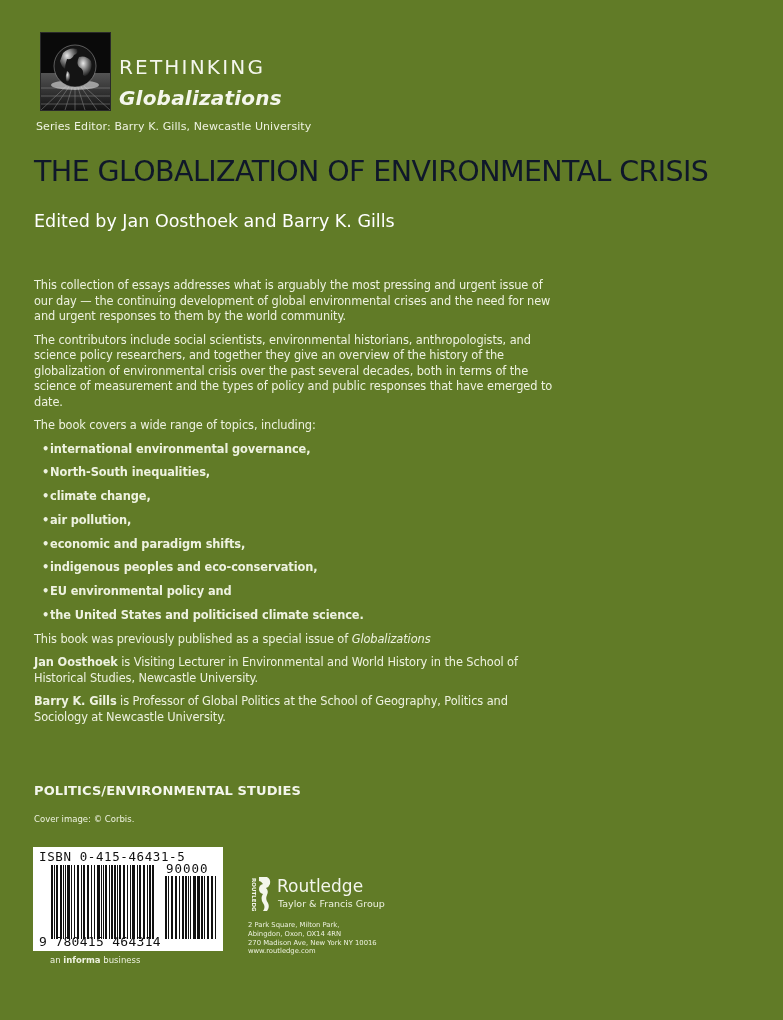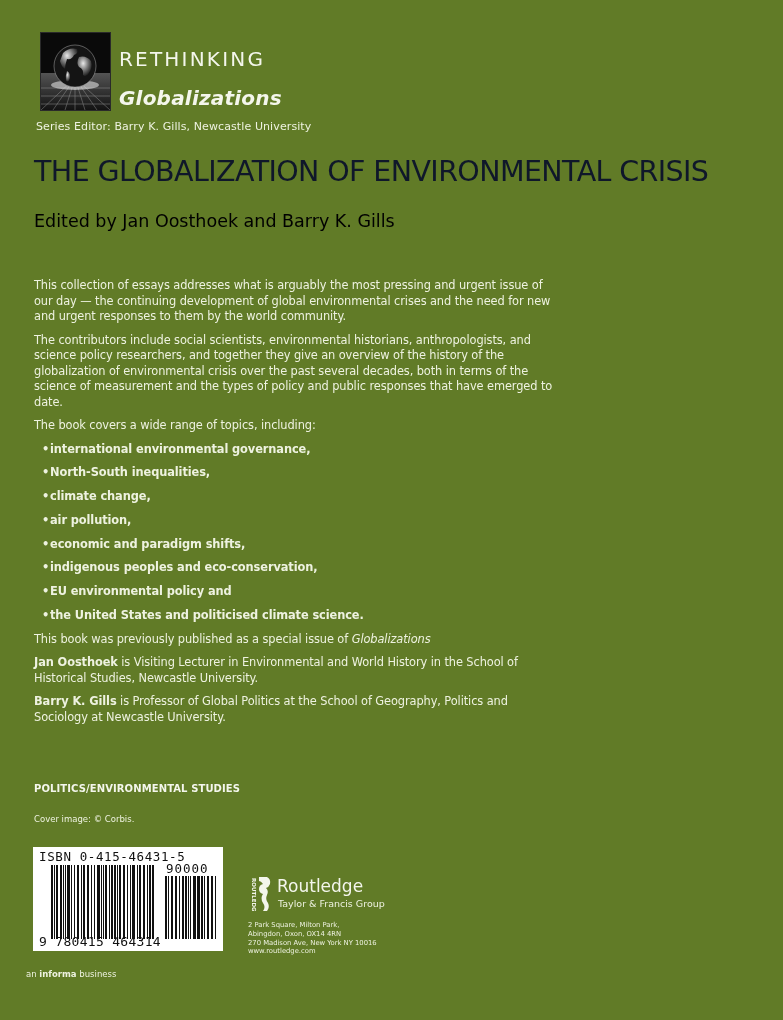--- a/index.html
+++ b/index.html
@@ -9,65 +9,65 @@
     color: #f2f4e6;
     font-family: "DejaVu Sans", sans-serif;
     position: relative;
   }
   .abs { position: absolute; }
   .logo-box {
     left: 40px; top: 32px; width: 69px; height: 77px;
     background: #0b0b0b; border: 1px solid #2a2a2a; overflow: hidden;
   }
   .series-name {
-    left: 119px; top: 48px; font-size: 20px; letter-spacing: 2.2px;
+    left: 119px; top: 56px; font-size: 20px; letter-spacing: 2.2px;
     color: #f4f6ec; font-weight: normal; line-height: 22px;
   }
   .series-sub {
     left: 119px; top: 86px; font-size: 20px; font-weight: bold; font-style: italic;
     color: #f4f6ec; line-height: 24px; letter-spacing: 0.2px;
   }
   .series-editor {
     left: 36px; top: 120px; font-size: 11px; color: #eef2e0; letter-spacing: 0.1px;
   }
   .book-title {
     left: 34px; top: 155px; font-size: 28.5px; color: #0f172a; letter-spacing: -0.6px;
     font-weight: normal; white-space: nowrap;
   }
   .editors {
-    left: 34px; top: 211px; font-size: 17.5px; color: #000000; white-space: nowrap;
+    left: 34px; top: 211px; font-size: 17.5px; color: #ffffff; white-space: nowrap;
   }
   .body-text {
     left: 34px; top: 278px; width: 530px; font-size: 11.4px; line-height: 15.5px;
     color: #eef2e0; letter-spacing: -0.1px;
   }
   .body-text p { margin: 0 0 8px 0; }
   .body-text ul { list-style: none; margin: 8px; padding: 0; font-weight: bold; }
   .body-text li { margin: 0 0 8.3px 0; }
   .body-text li .bullet { display: inline-block; width: 8px; }
   .body-text b { font-weight: bold; }
   .body-text i { font-style: italic; }
   .subject {
-    left: 34px; top: 783px; font-size: 10px; font-weight: bold; letter-spacing: 0.1px; color: #f4f6ec;
+    left: 34px; top: 783px; font-size: 13px; font-weight: bold; letter-spacing: 0.1px; color: #f4f6ec;
   }
   .cover-credit {
     left: 34px; top: 814px; font-size: 8.5px; color: #eef2e0;
   }
   .barcode {
     left: 33px; top: 847px; width: 190px; height: 104px; background: #ffffff;
     color: #111; font-family: "DejaVu Sans Mono", monospace;
   }
   .isbn-top { position: absolute; left: 6px; top: 2px; font-size: 12.5px; letter-spacing: 0.6px; }
   .price-code { position: absolute; left: 133px; top: 14px; font-size: 12.5px; letter-spacing: 1px; }
   .ean-digits { position: absolute; left: 6px; top: 87px; font-size: 13px; letter-spacing: 0.3px; }
   .bars { position: absolute; left: 18px; top: 18px; width: 104px; height: 74px; display: flex; align-items: stretch; }
   .bars2 { position: absolute; left: 132px; top: 29px; width: 52px; height: 63px; display: flex; align-items: stretch; }
   .bars span, .bars2 span { display: block; background: #111; height: 100%; }
   .informa {
-    left: 26px; top: 955px; font-size: 8.5px; color: #eef2e0; margin-top: 14px;
+    left: 50px; top: 955px; font-size: 8.5px; color: #eef2e0;
   }
   .informa b { font-weight: bold; }
   .rl-logo { left: 247px; top: 876px; width: 28px; height: 36px; }
   .rl-name { left: 277px; top: 876px; font-size: 17px; color: #f4f6ec; }
   .rl-group { left: 278px; top: 898px; font-size: 9.5px; color: #eef2e0; }
   .rl-addr { left: 248px; top: 921px; font-size: 6.8px; line-height: 8.8px; color: #eef2e0; }
 </style>
 </head>
 <body>
 

